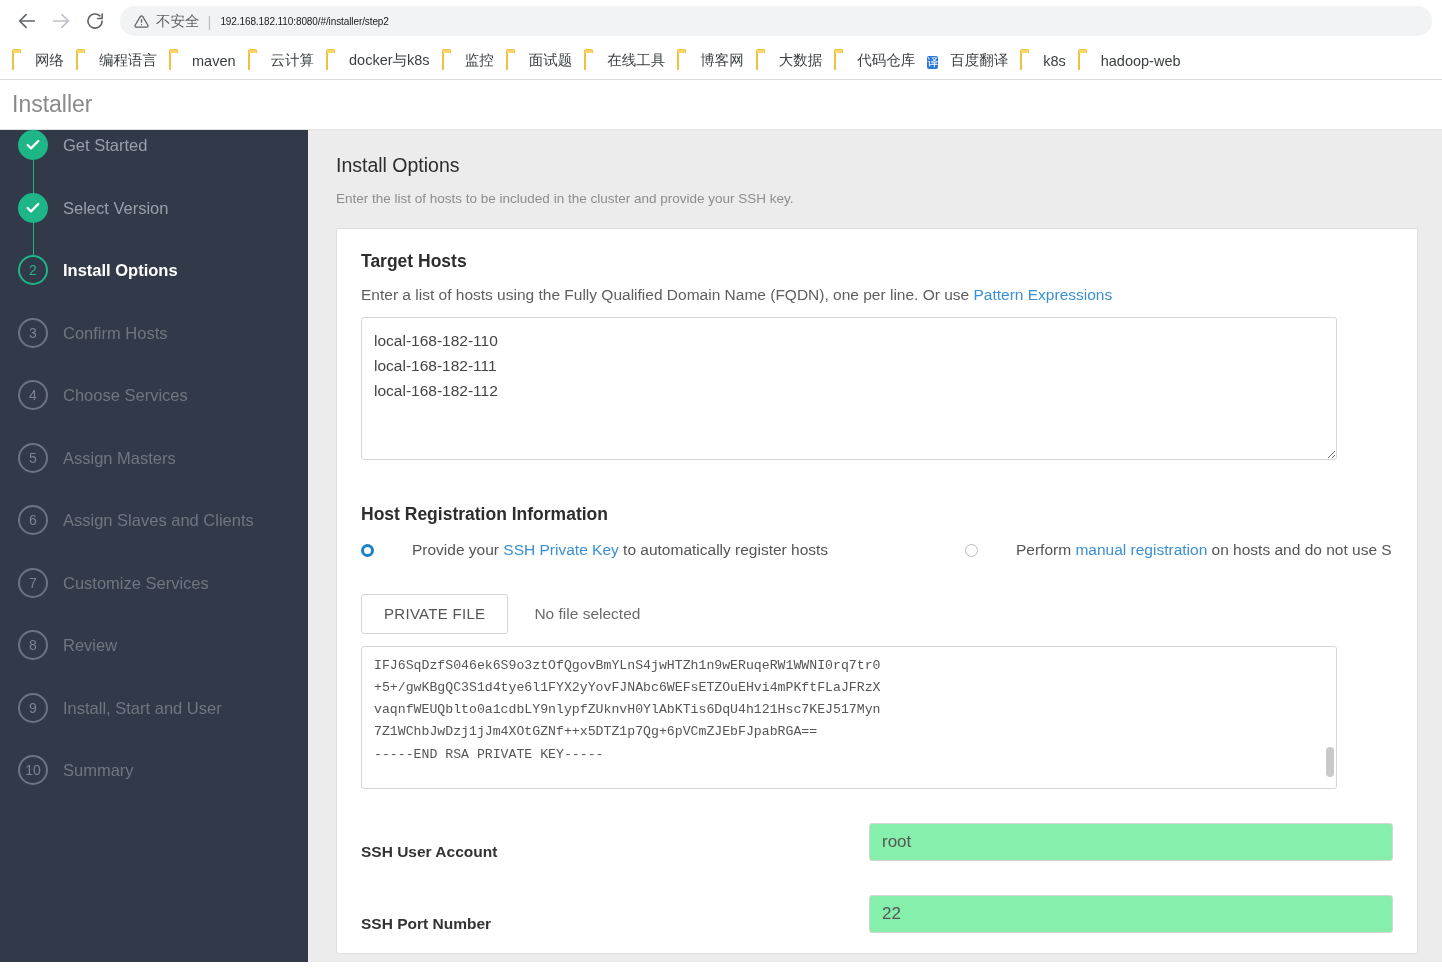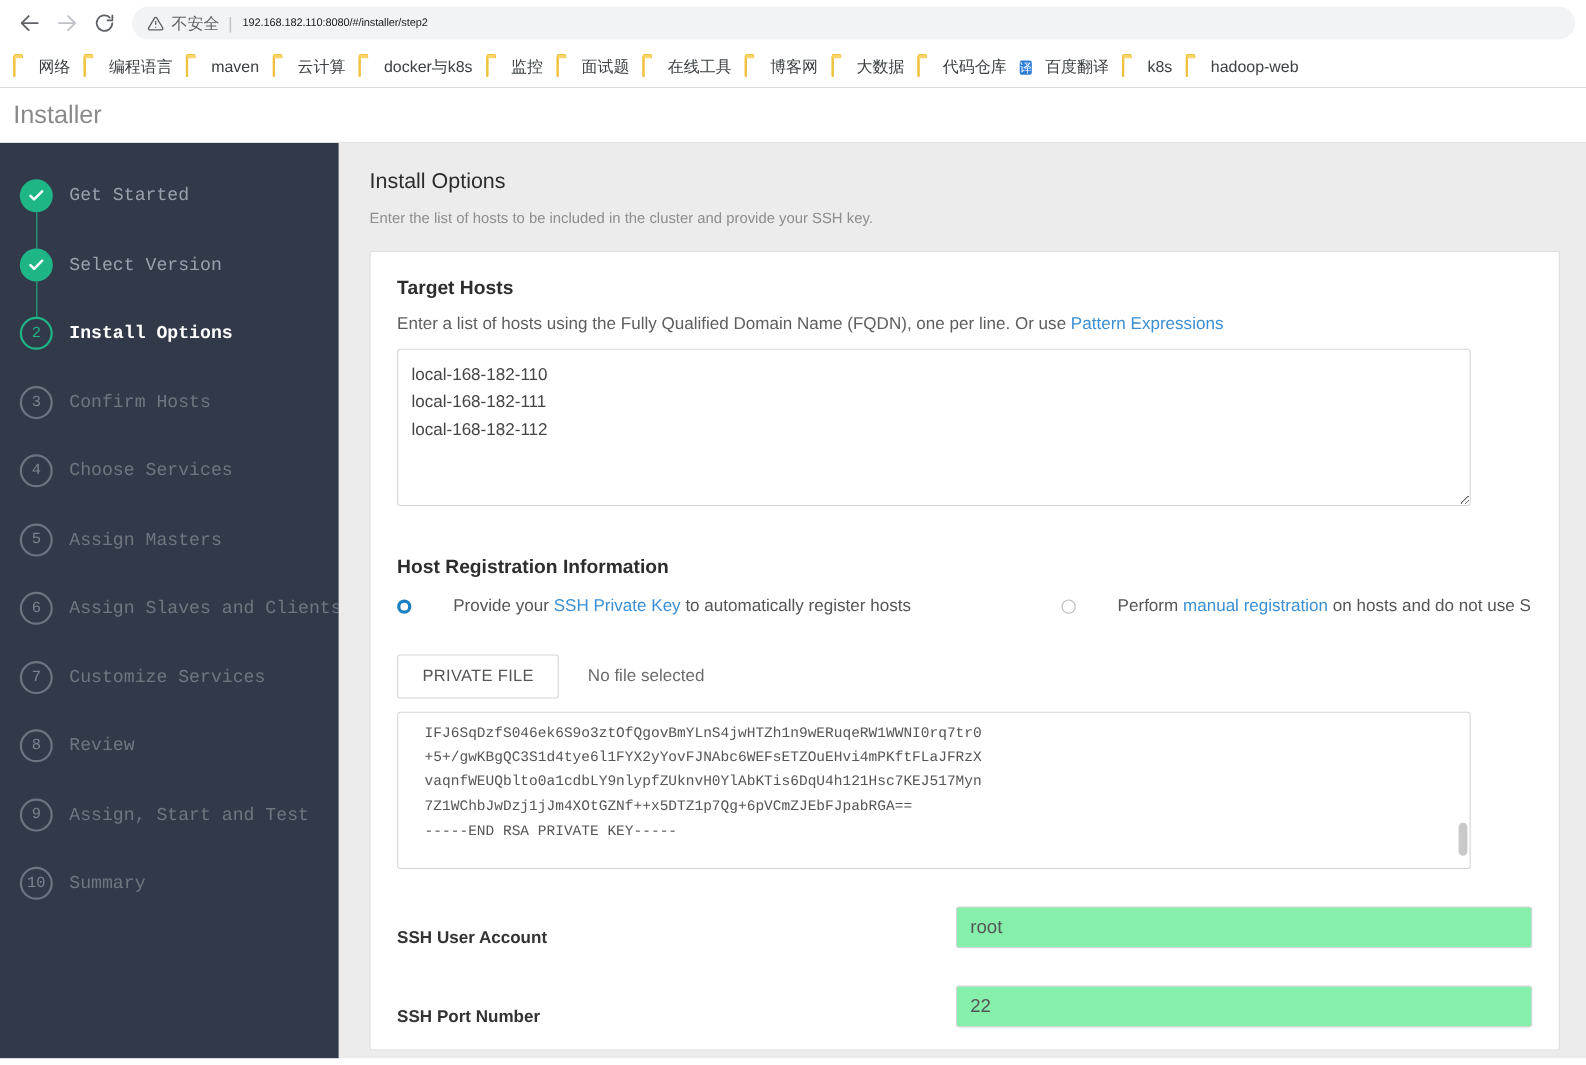--- a/index.html
+++ b/index.html
@@ -138,23 +138,21 @@
     display: flex;
     height: 832px;
     width: 1442px;
   }
 
   
   .sidebar {
     width: 308px;
     flex: 0 0 308px;
     background: #323a49;
-    padding-top: 33px;
-    position: relative;
-    font-family: Liberation Mono, monospace;
+    position: relative;
   }
   .wiz-step {
     display: flex;
     align-items: flex-start;
     position: relative;
     height: 62.5px;
     padding-left: 18px;
   }
   .step-bullet {
     width: 30px; height: 30px;
@@ -312,21 +310,21 @@
     font-size: 15.5px;
     color: #6b6b6b;
   }
 
   .keybox {
     margin-top: 12px;
     width: 976px;
     height: 143px;
     border: 1px solid #d6d6d6;
     border-radius: 3px;
-    padding: 8px 24px;
+    padding: 8px 12px;
     font-family: "Liberation Mono", monospace;
     font-size: 13.2px;
     line-height: 22.3px;
     color: #555;
     overflow: hidden;
     position: relative;
     background: #fff;
     white-space: pre;
   }
   .keybox-scroll {
@@ -525,21 +523,21 @@
       <div class="step-label todo">Customize Services</div>
     </div>
 
     <div class="wiz-step">
       <div class="step-bullet todo">8</div>
       <div class="step-label todo">Review</div>
     </div>
 
     <div class="wiz-step">
       <div class="step-bullet todo">9</div>
-      <div class="step-label todo">Assign, Start and Test</div>
+      <div class="step-label todo">Install, Start and User</div>
     </div>
 
     <div class="wiz-step">
       <div class="step-bullet todo">10</div>
       <div class="step-label todo">Summary</div>
     </div>
   </div>
 
   <div class="main">
     <div class="main-inner">

